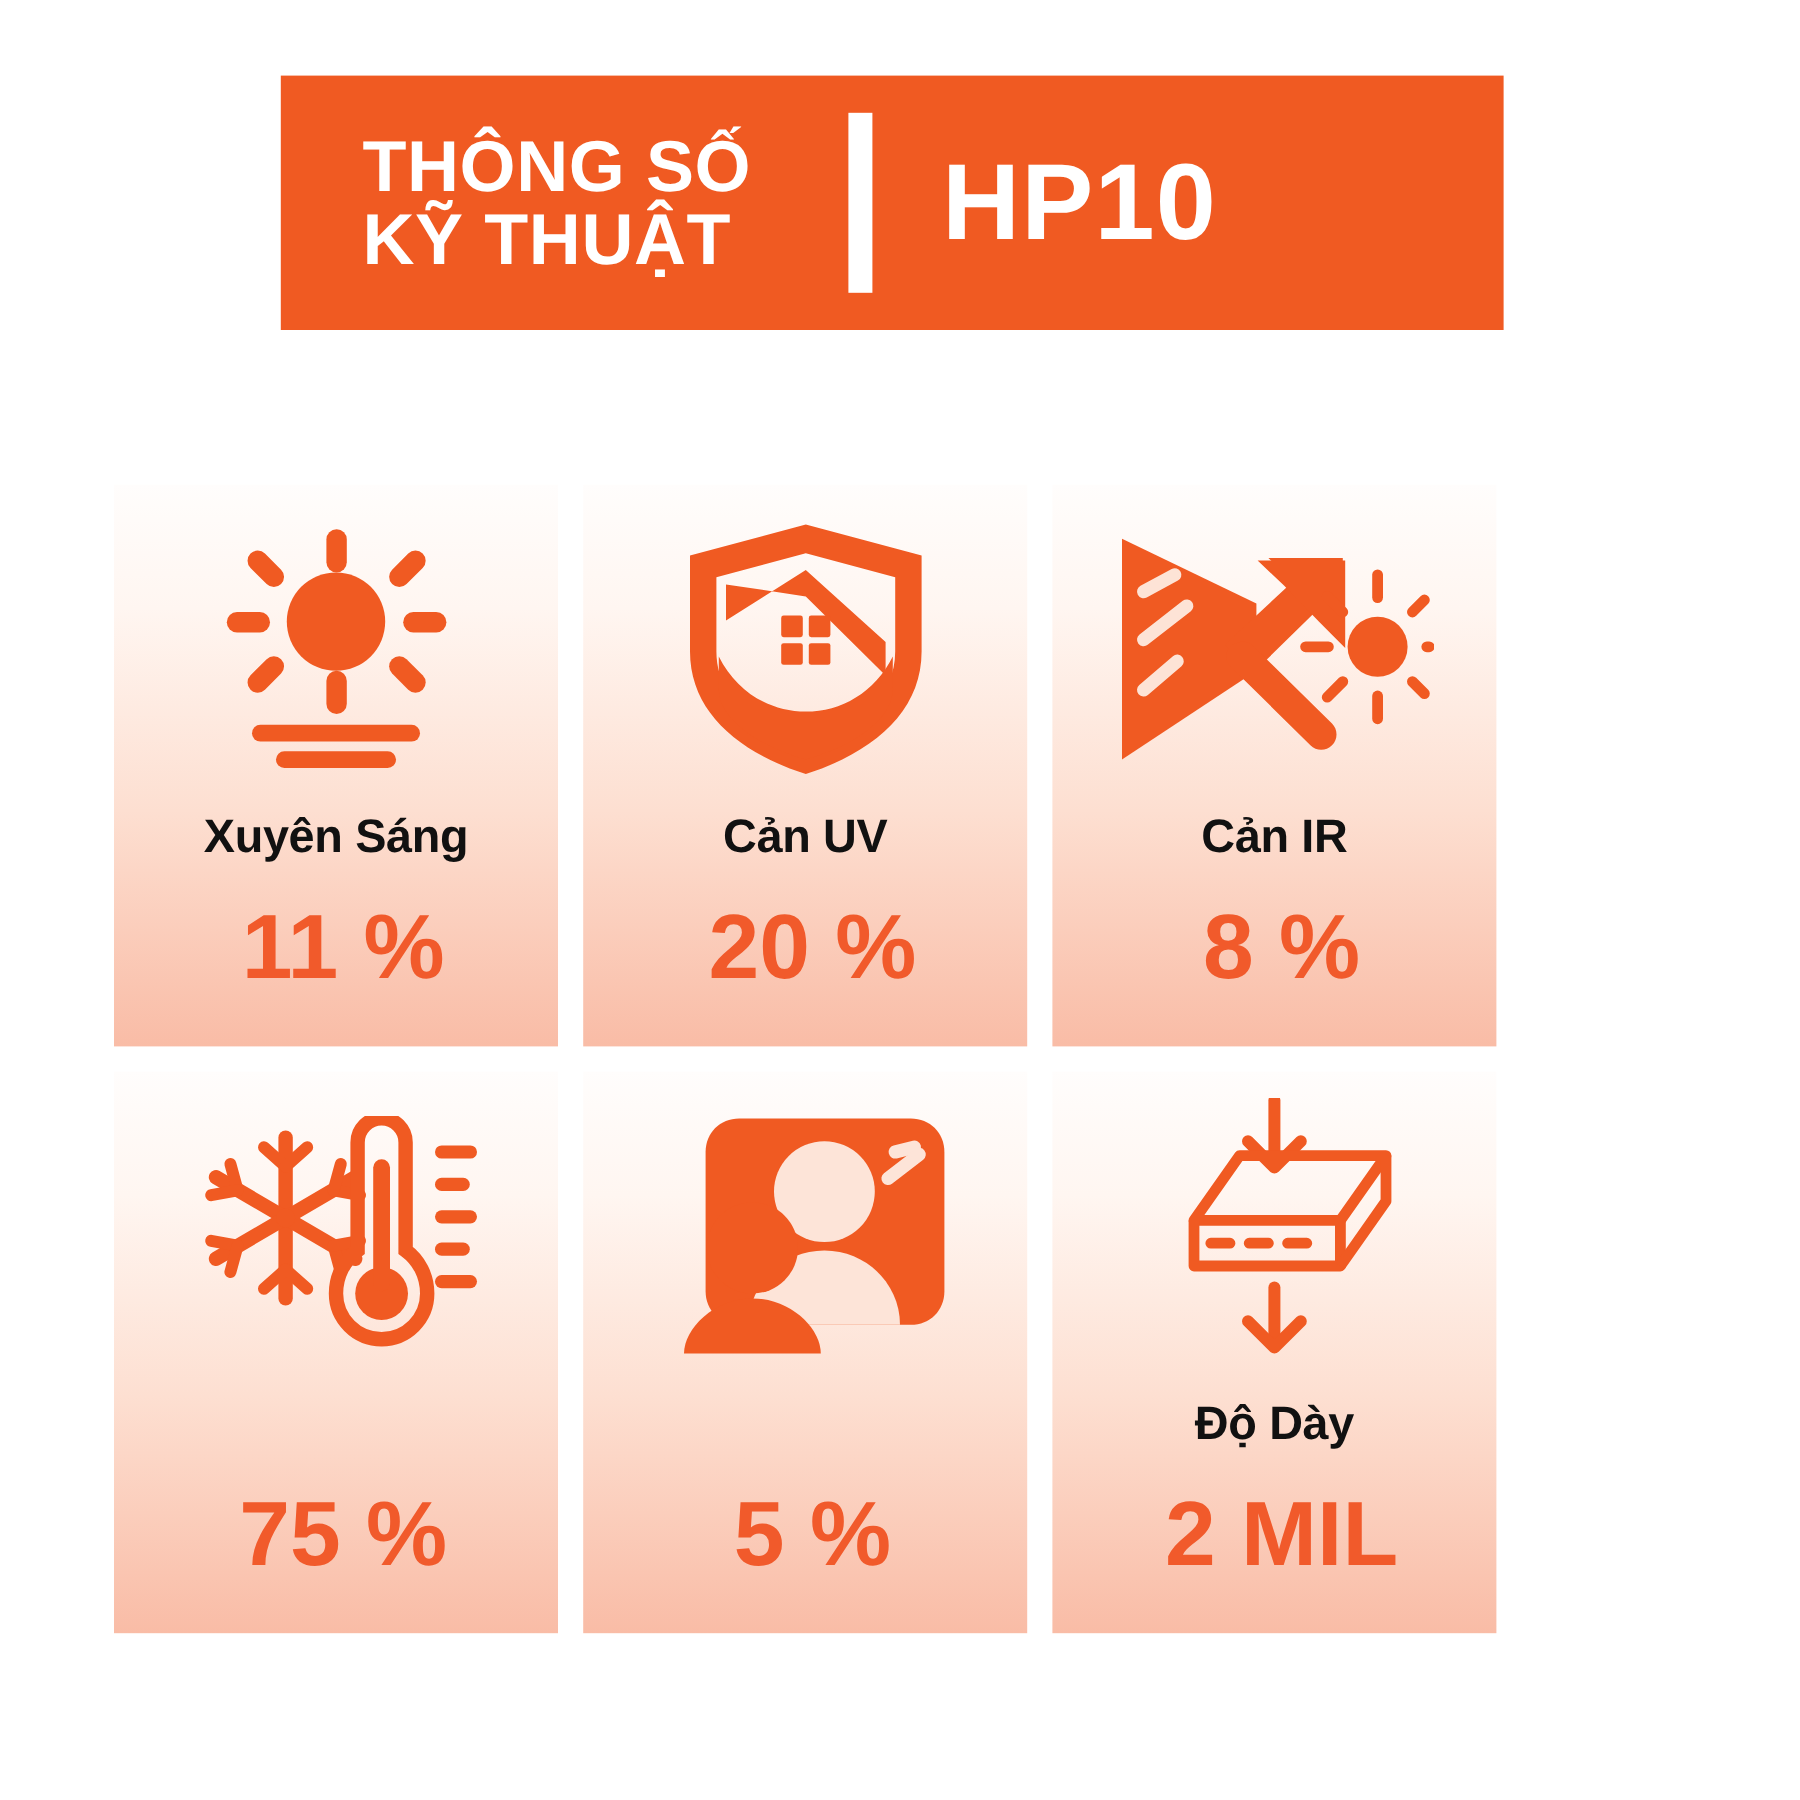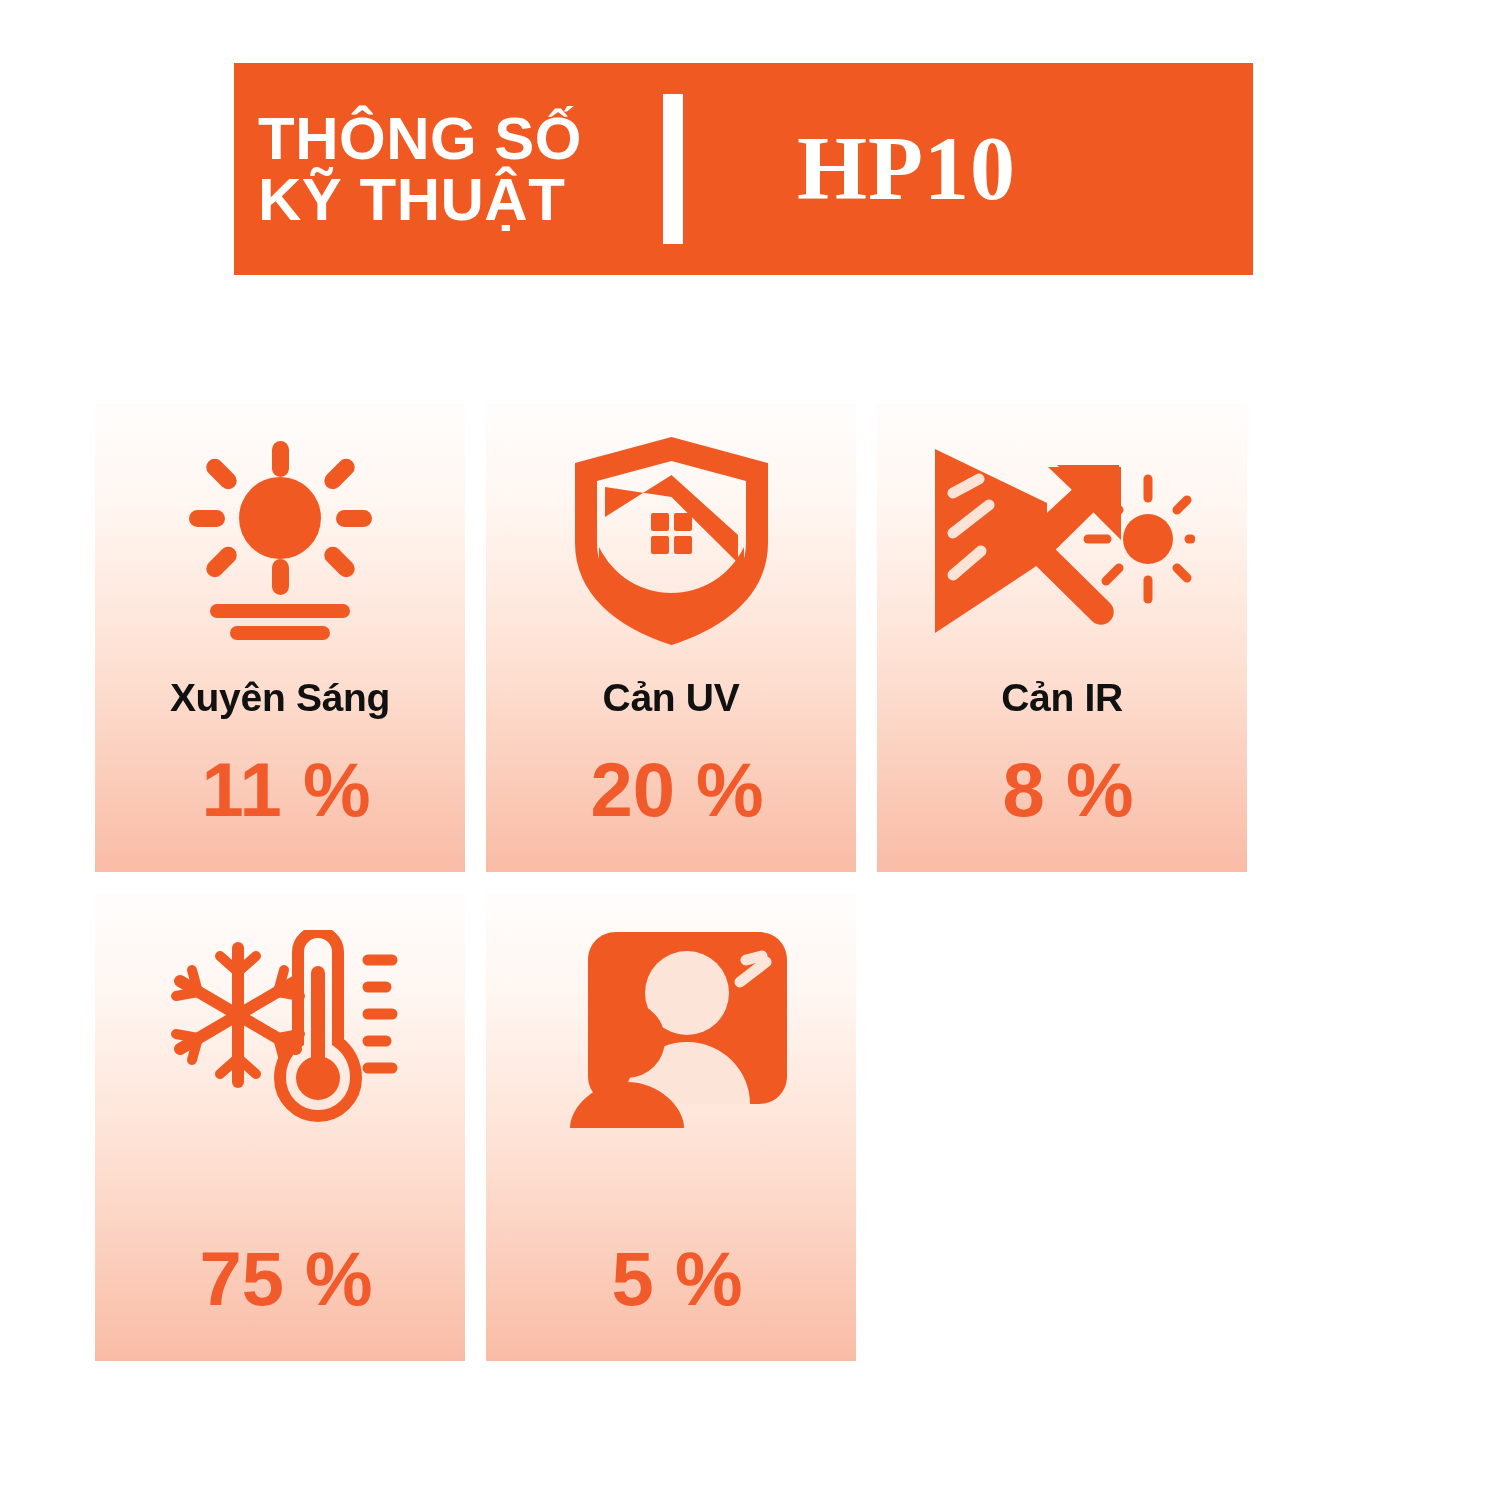--- a/index.html
+++ b/index.html
@@ -30,38 +30,38 @@
   }
   .banner-title {
     color: #ffffff;
     font-family: "Liberation Sans", sans-serif;
     font-weight: 700;
     font-size: 60px;
     line-height: 1.02;
     letter-spacing: 0.5px;
     text-transform: uppercase;
     white-space: pre-line;
-    margin-left: 24px;
+    margin-left: 68px;
     width: 400px;
   }
   .banner-divider {
     width: 20px;
     height: 150px;
     background: #ffffff;
     margin-left: 5px;
     flex: 0 0 auto;
   }
   .banner-model {
     color: #ffffff;
-    font-family: Liberation Serif, serif;
+    font-family: Liberation Sans, sans-serif;
     font-weight: 700;
     font-size: 90px;
     line-height: 1;
     letter-spacing: 1px;
-    margin-left: 114px;
+    margin-left: 58px;
   }
 
   
   .grid {
     position: absolute;
     left: 95px;
     top: 404px;
     width: 1315px;
     display: grid;
     grid-template-columns: repeat(3, 370px);
@@ -277,14 +277,42 @@
 
         <g fill="#F05A22">
           <circle cx="73" cy="110" r="38"></circle>
           <path d="M73 152 C41 152 16 177 16 198 L130 198 C130 177 105 152 73 152 Z"></path>
         </g>
       </svg>
     </div>
     <div class="card-value">5 %</div>
   </div>
 
+  <div class="card">
+    <div class="card-icon">
+      <svg width="250" height="230" viewBox="0 0 250 230">
+
+        <g fill="none" stroke="#F05A22" stroke-width="10" stroke-linecap="round" stroke-linejoin="round">
+          <line x1="125" y1="2" x2="125" y2="52"></line>
+          <polyline points="103,36 125,58 147,36"></polyline>
+        </g>
+
+        <g fill="none" stroke="#F05A22" stroke-width="9" stroke-linejoin="round">
+          <polygon points="58,102 96,48 218,48 180,102"></polygon>
+          <polyline points="58,102 58,140 180,140 180,102"></polyline>
+          <polyline points="180,140 218,86 218,48"></polyline>
+        </g>
+
+        <g stroke="#F05A22" stroke-width="9" stroke-linecap="round" stroke-dasharray="16 16">
+          <line x1="72" y1="121" x2="166" y2="121"></line>
+        </g>
+
+        <g fill="none" stroke="#F05A22" stroke-width="10" stroke-linecap="round" stroke-linejoin="round">
+          <line x1="125" y1="158" x2="125" y2="202"></line>
+          <polyline points="103,186 125,208 147,186"></polyline>
+        </g>
+      </svg>
+    </div>
+    <div class="card-label">Độ Dày</div>
+    <div class="card-value">2 MIL</div>
+  </div>
 
 </div>
 
 </body></html>

